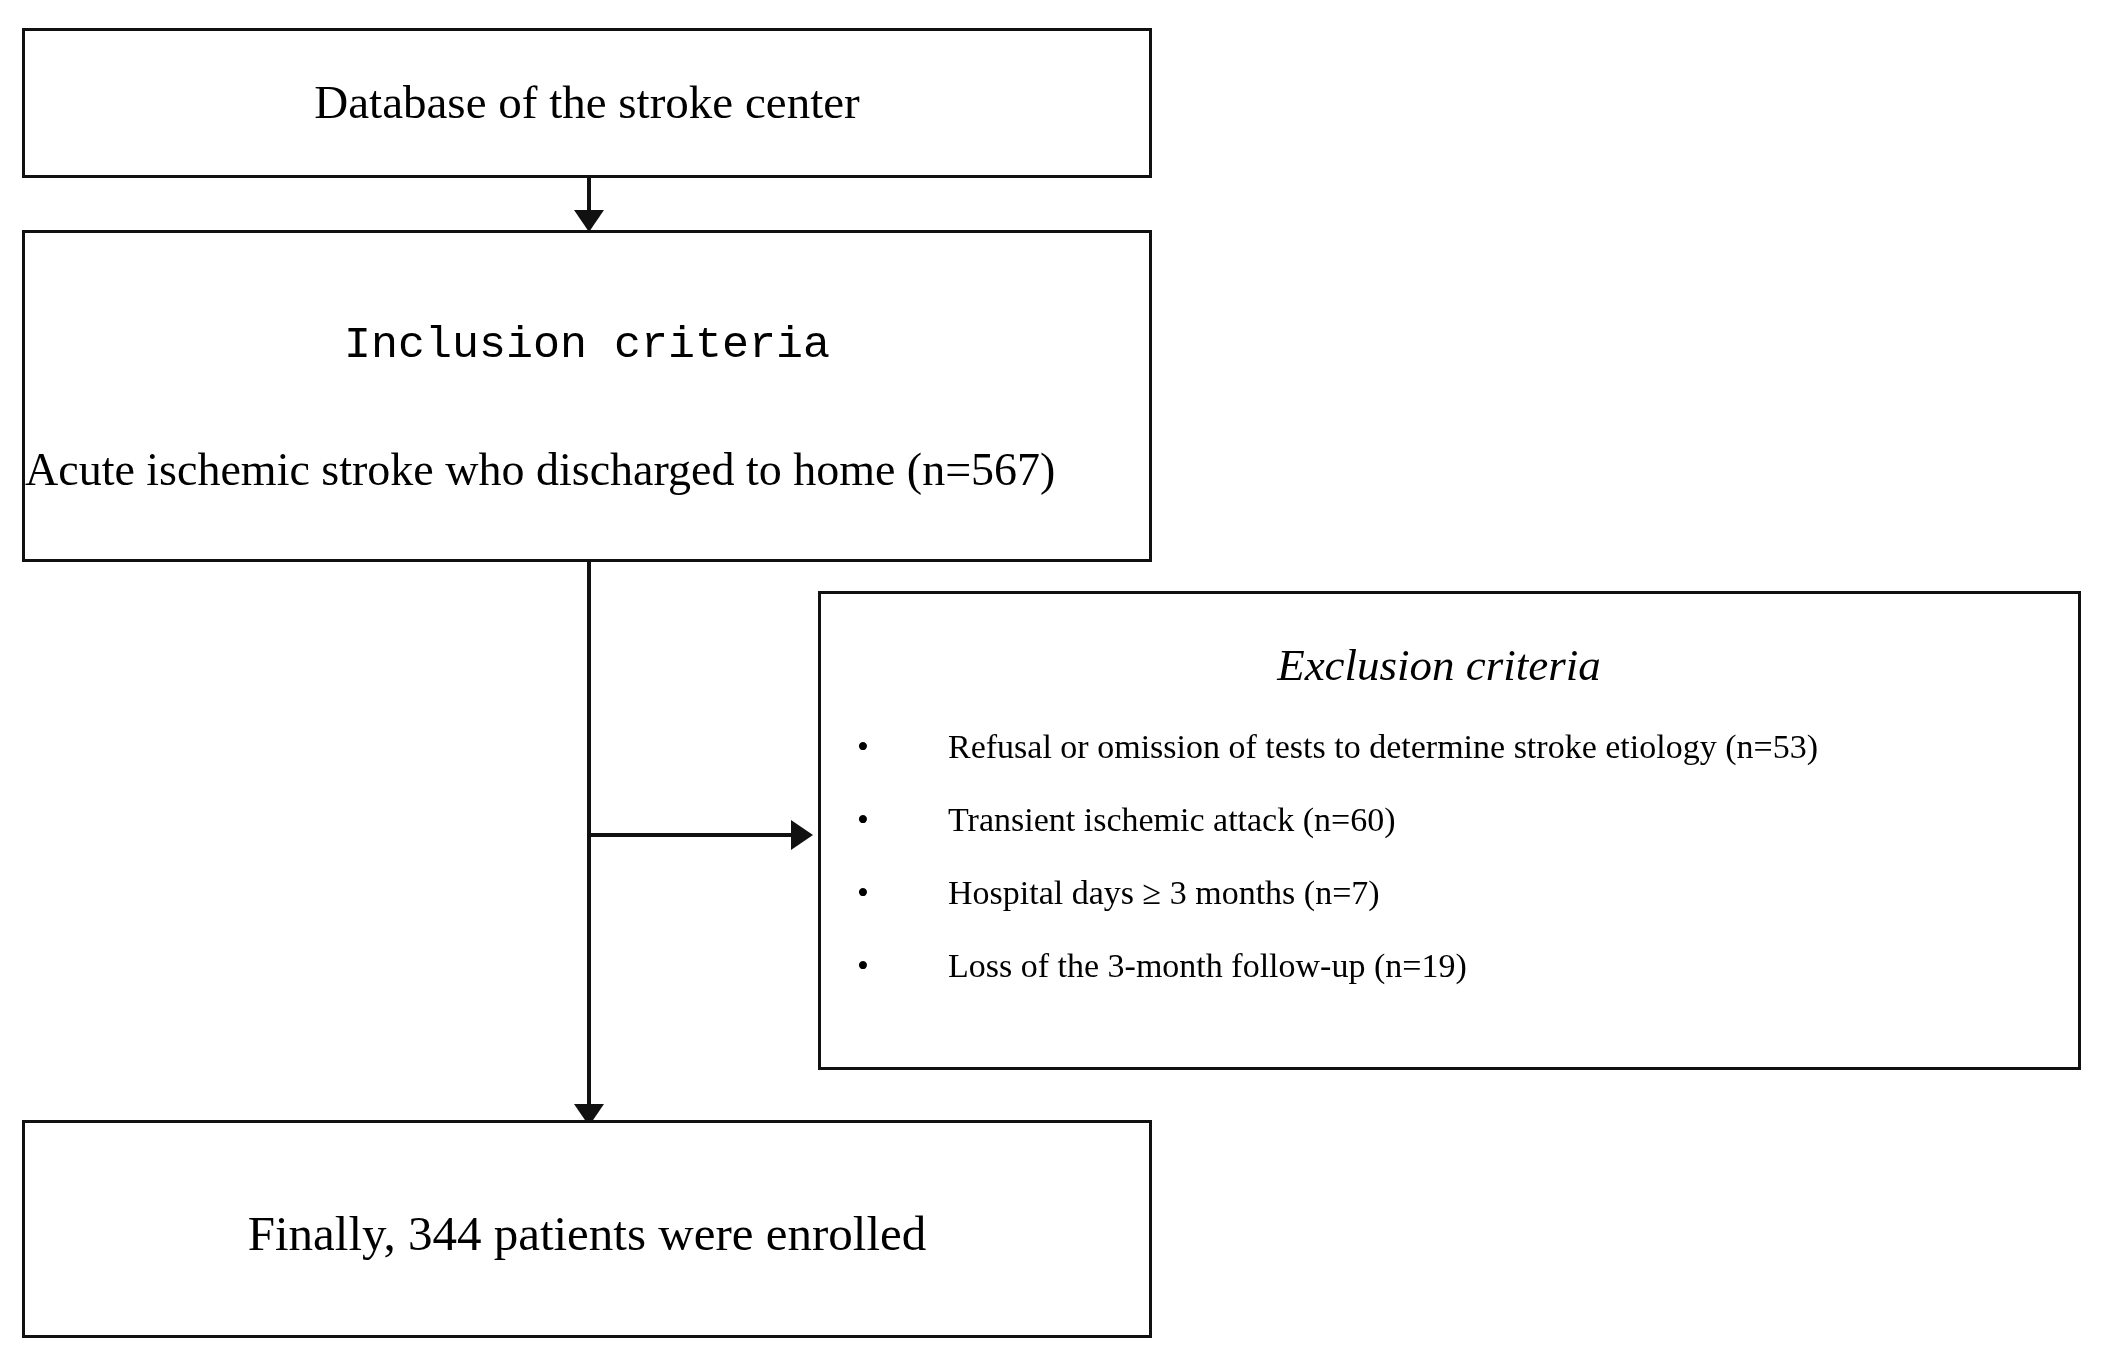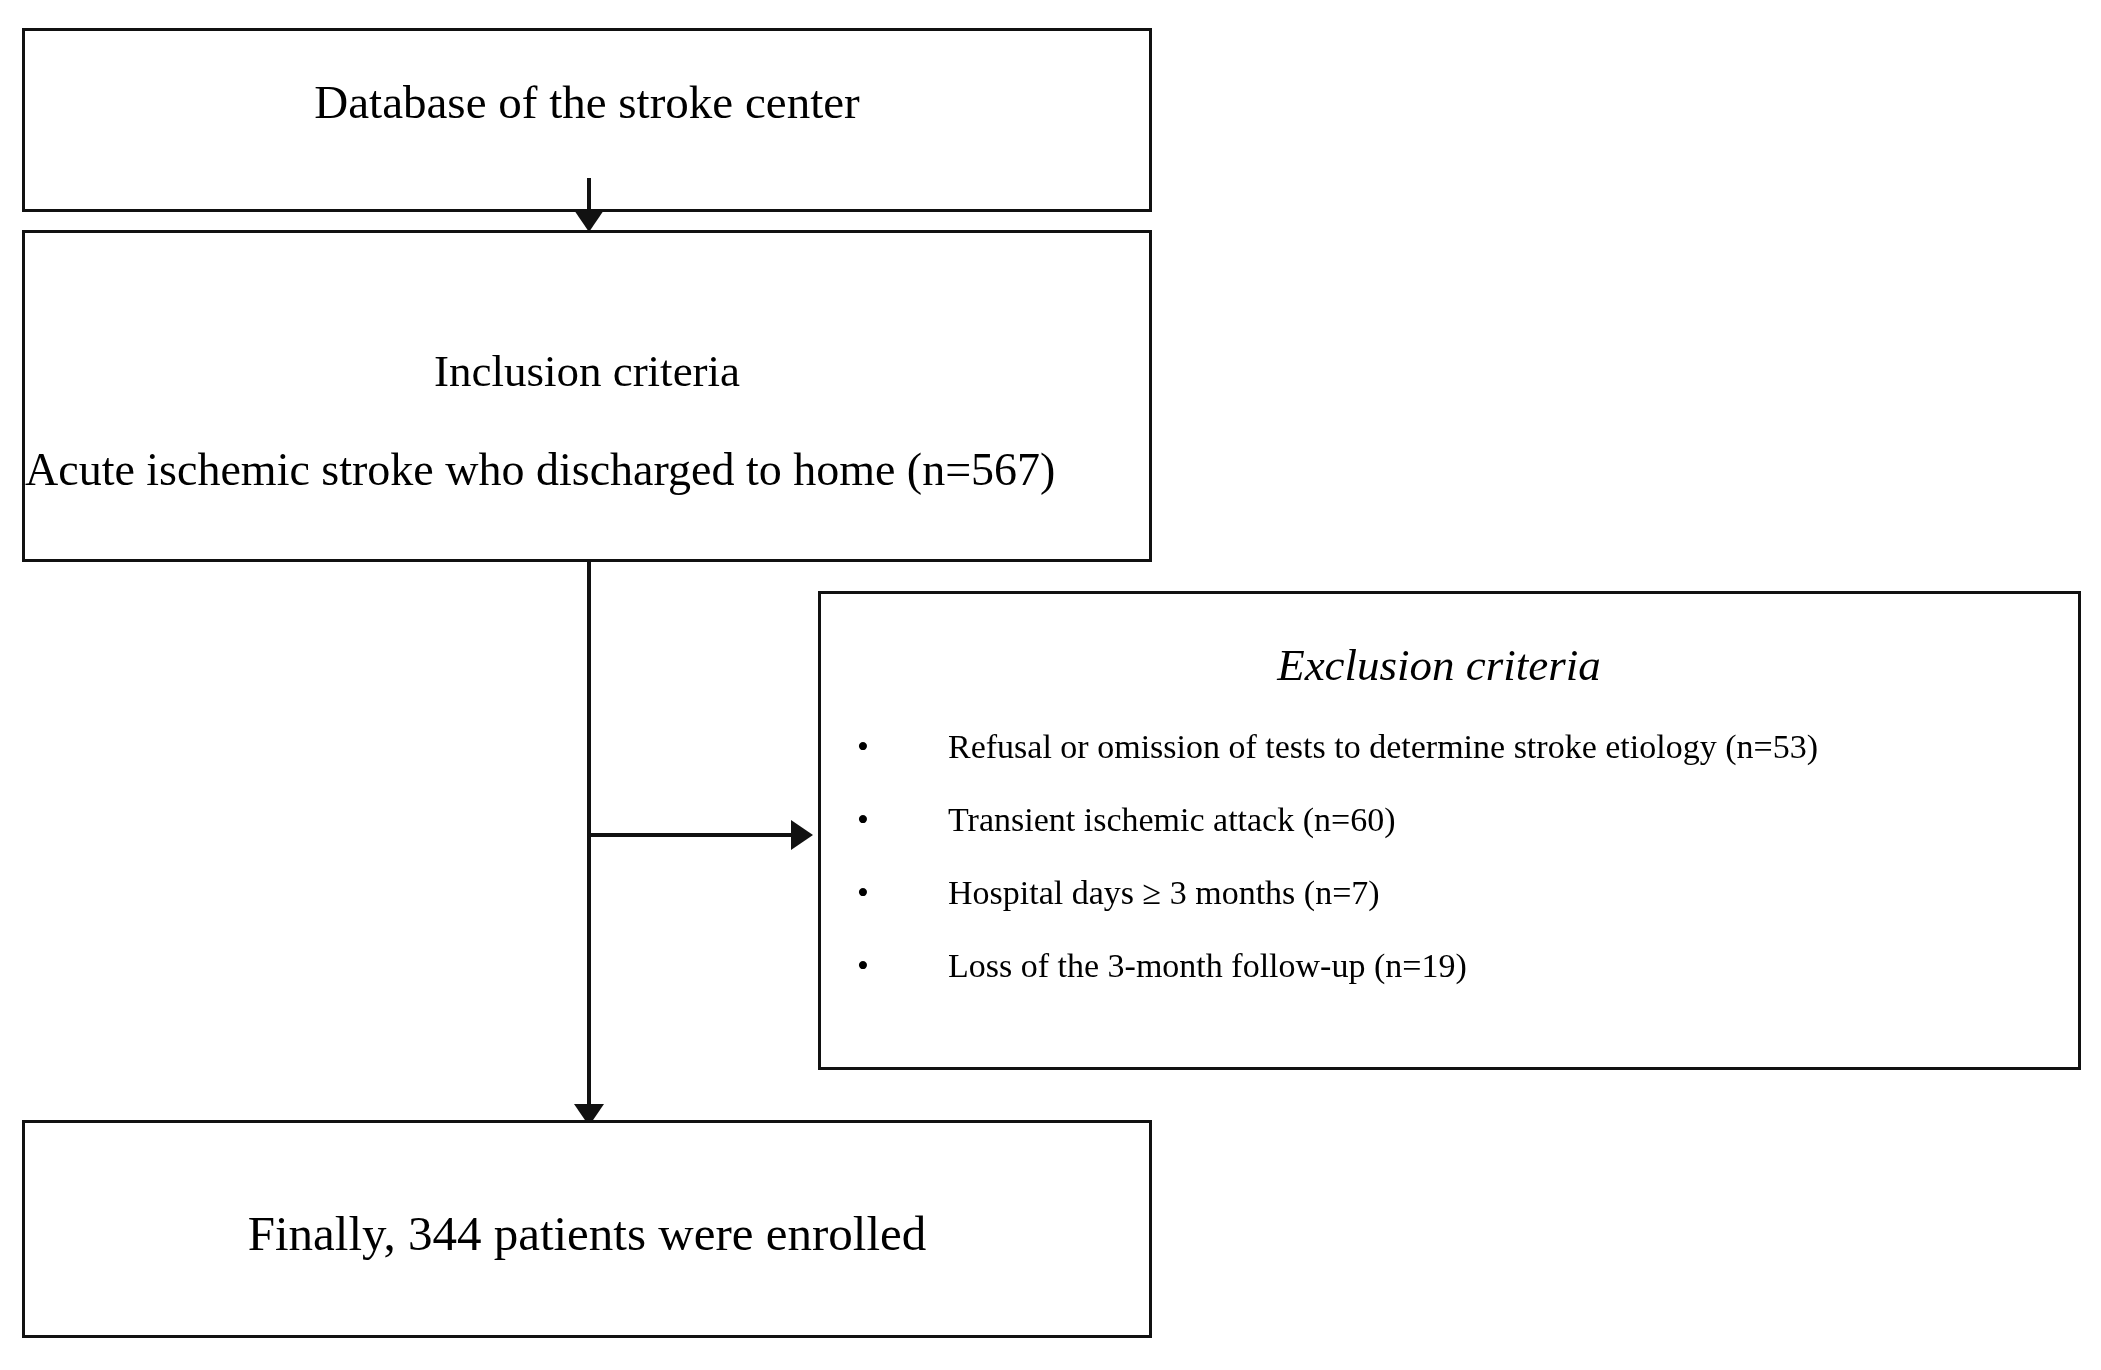--- a/index.html
+++ b/index.html
@@ -25,21 +25,21 @@
     position: absolute;
     box-sizing: border-box;
     background: #ffffff;
     border: 3px solid #111111;
   }
 
   #box-database {
     left: 22px;
     top: 28px;
     width: 1130px;
-    height: 184px;
+    height: 150px;
   }
   #box-inclusion {
     left: 22px;
     top: 230px;
     width: 1130px;
     height: 332px;
   }
   #box-exclusion {
     left: 818px;
     top: 591px;
@@ -63,24 +63,25 @@
     line-height: 1.1;
     white-space: nowrap;
   }
   #database-title { top: 46px; }
   #enrolled-title { top: 84px; font-size: 49px; }
 
   #inclusion-title {
     position: absolute;
     left: 0;
     width: 100%;
-    top: 114px;
+    top: 88px;
     text-align: center;
     font-size: 45px;
     line-height: 1.1;
+    font-family: Liberation Mono, monospace;
   }
   #inclusion-detail {
     position: absolute;
     left: 0;
     width: 100%;
     top: 212px;
     font-size: 46px;
     line-height: 1.1;
   }
 

